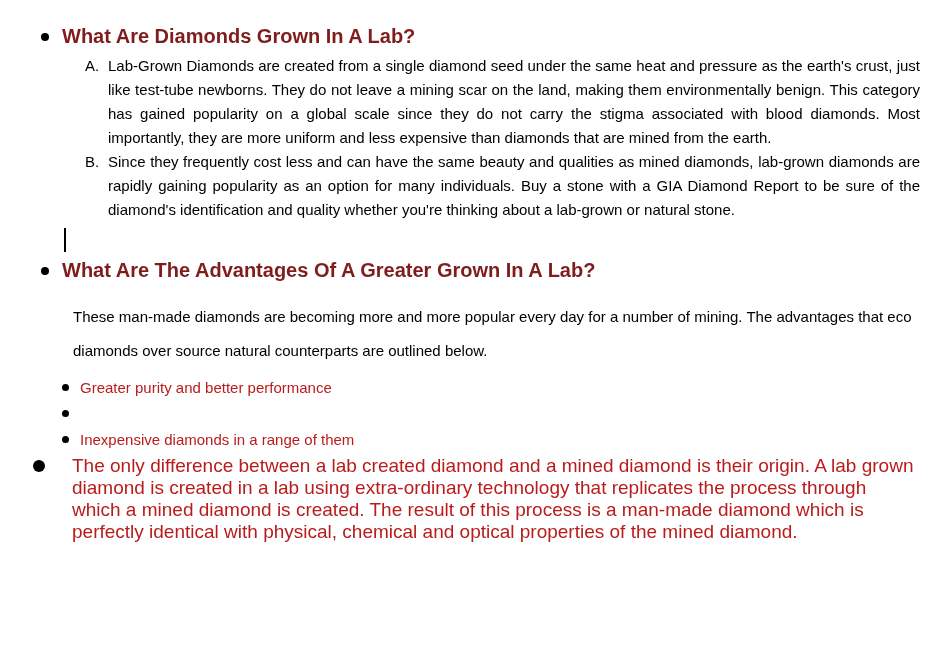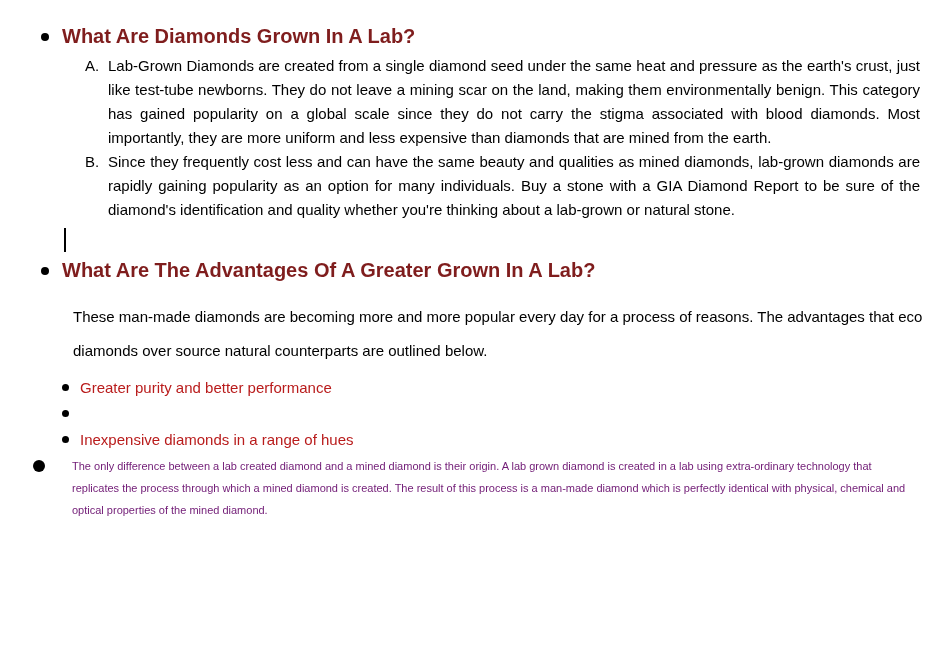--- a/index.html
+++ b/index.html
@@ -101,23 +101,23 @@
     font-size: 15px;
     color: #b91c1c;
     white-space: nowrap;
   }
 
   
   .note {
     position: relative;
     margin: 3px 0 0 72px;
     width: 845px;
-    font-size: 11px;
+    font-size: 19px;
     line-height: 22px;
-    color: #701a75;
+    color: #b91c1c;
     text-align: left;
   }
   .note-bullet {
     position: absolute;
     left: -39px;
     top: 5px;
     width: 12px;
     height: 12px;
     border-radius: 50%;
     background: #000000;
@@ -147,35 +147,35 @@
   <div class="caret-line">
     <div class="caret"></div>
   </div>
 
   <div class="h-row h2-row">
     <span class="h-bullet"></span>
     <span class="h-text">What Are The Advantages Of A Greater Grown In A Lab?</span>
   </div>
 
   <div class="intro">
-    <div class="intro-line">These man-made diamonds are becoming more and more popular every day for a process of reasons. The advantages that eco</div>
+    <div class="intro-line">These man-made diamonds are becoming more and more popular every day for a number of mining. The advantages that eco</div>
     <div class="intro-line">diamonds over source natural counterparts are outlined below.</div>
   </div>
 
   <div class="adv-list">
     <div class="adv-item">
       <span class="adv-bullet"></span>
       <span class="adv-text">Greater purity and better performance</span>
     </div>
     <div class="adv-item">
       <span class="adv-bullet"></span>
     </div>
     <div class="adv-item">
       <span class="adv-bullet"></span>
-      <span class="adv-text">Inexpensive diamonds in a range of hues</span>
+      <span class="adv-text">Inexpensive diamonds in a range of them</span>
     </div>
   </div>
 
   <div class="note">
     <span class="note-bullet"></span>
     <span>The only difference between a lab created diamond and a mined diamond is their origin. A lab grown diamond is created in a lab using extra-ordinary technology that replicates the process through which a mined diamond is created. The result of this process is a man-made diamond which is perfectly identical with physical, chemical and optical properties of the mined diamond.</span>
   </div>
 
 </div>
 

